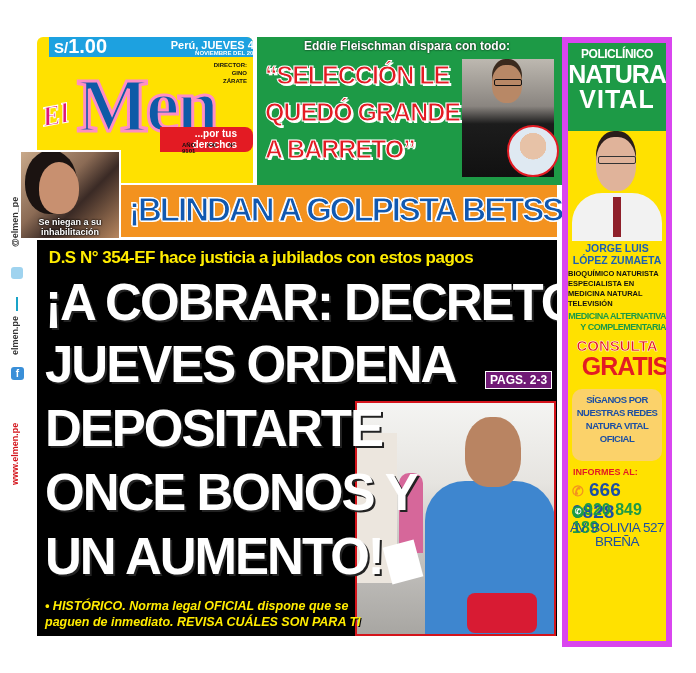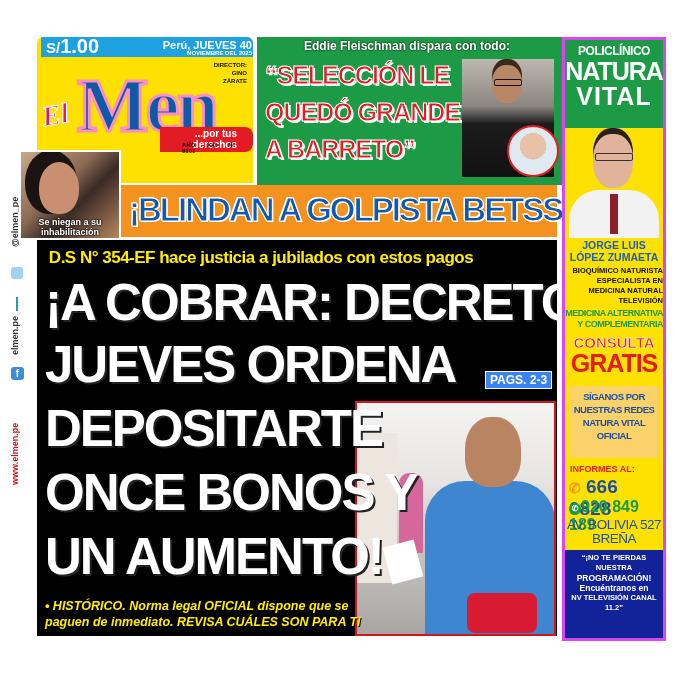--- a/index.html
+++ b/index.html
@@ -5,21 +5,21 @@
   html,body{margin:0;padding:0;}
   body{width:696px;height:673px;background:#ffffff;position:relative;overflow:hidden;font-family:"Liberation Sans",sans-serif;}
   .abs{position:absolute;}
 
   
   #side{left:8px;top:205px;width:20px;height:290px;}
   .vtext{position:absolute;transform:rotate(-90deg);transform-origin:left top;white-space:nowrap;font-size:9px;font-weight:bold;}
 
   
   #logo-box{left:37px;top:37px;width:216px;height:146px;background:#ffe100;border-radius:6px 6px 0 0;overflow:hidden;}
-  #price-strip{left:4px;top:0;width:216px;height:20px;background:#1da1e0;}
+  #price-strip{left:12px;top:0;width:216px;height:20px;background:#1da1e0;}
   #price{left:5px;top:-2px;color:#fff;font-size:20px;font-weight:bold;}
   #price small{font-size:15px;}
   #date1{right:5px;top:2px;color:#fff;font-size:11px;font-weight:bold;text-align:right;}
   #date2{right:5px;top:13px;color:#fff;font-size:6px;font-weight:bold;text-align:right;}
   #director{right:6px;top:24px;font-size:6px;font-weight:bold;line-height:8px;text-align:right;color:#111;}
   #logo-el{left:5px;top:62px;font-family:"Liberation Serif",serif;font-style:italic;font-weight:bold;font-size:28px;color:#e0157a;transform:rotate(-10deg);-webkit-text-stroke:1px #fff;}
   #logo-men{left:40px;top:28px;font-family:"Liberation Serif",serif;font-weight:bold;font-size:76px;color:#0e5aa7;letter-spacing:-3px;-webkit-text-stroke:3px #ff8ec4;line-height:80px;}
   #slogan{left:123px;top:90px;background:#e31b23;color:#fff;font-size:10px;font-weight:bold;padding:1px 16px 2px 4px;border-radius:0 8px 8px 0;text-align:right;}
   #edition{left:145px;top:105px;font-size:6px;font-weight:bold;color:#111;word-spacing:10px;}
 
@@ -38,47 +38,47 @@
   #commentator{left:250px;top:88px;width:48px;height:48px;border-radius:50%;border:2px solid #e31b23;background:radial-gradient(circle at 50% 40%,#e7c2a7 0 35%,#dfe9f2 36% 100%);}
 
   
   #orange{left:37px;top:185px;width:520px;height:52px;background:#f3921f;}
   #orange-text{left:92px;top:6px;color:#1158b0;font-size:33px;font-weight:bold;letter-spacing:-2px;-webkit-text-stroke:1px #fff;text-shadow:1px 1px 0 #fff,-1px -1px 0 #fff;white-space:nowrap;}
 
   
   #main{left:37px;top:240px;width:520px;height:396px;background:#000;overflow:hidden;}
   #kicker{left:0;top:8px;width:448px;text-align:center;color:#ffec00;font-size:17px;font-weight:bold;letter-spacing:-0.5px;}
   .mainline{position:absolute;left:8px;color:#fff;font-size:51px;font-weight:bold;letter-spacing:-2px;line-height:54px;white-space:nowrap;text-shadow:2px 2px 0 #222;}
-  #pags{left:448px;top:131px;background:#3b82f6;color:#fff;font-size:12px;font-weight:bold;padding:1px 4px;border:1px solid #fff;}
+  #pags{left:448px;top:131px;background:#701a75;color:#fff;font-size:12px;font-weight:bold;padding:1px 4px;border:1px solid #fff;}
   #photo{left:318px;top:161px;width:197px;height:231px;border:2px solid #d4141b;background:linear-gradient(180deg,#f4f4f2 0%,#e6e4e0 35%,#c9c7c4 60%,#a8a6a2 100%);overflow:hidden;}
   #photo .man-head{position:absolute;left:108px;top:14px;width:56px;height:70px;border-radius:45% 45% 40% 40%;background:#b98462;}
   #photo .man-body{position:absolute;left:68px;top:78px;width:130px;height:160px;border-radius:40px 40px 0 0;background:#3e86cf;}
   #photo .bag{position:absolute;left:110px;top:190px;width:70px;height:40px;background:#d81b33;border-radius:8px;}
   #photo .ticket{position:absolute;left:30px;top:140px;width:32px;height:38px;background:#fff;transform:rotate(-15deg);}
   #photo .bgman{position:absolute;left:0;top:30px;width:40px;height:150px;background:#ece6de;}
   #photo .bgwoman{position:absolute;left:42px;top:70px;width:24px;height:80px;background:#d6679a;border-radius:10px 10px 0 0;}
   #deck{left:8px;top:358px;color:#ffec00;font-size:12.5px;font-weight:bold;font-style:italic;line-height:16px;text-shadow:1px 1px 0 #000;}
 
   
-  #ad{left:562px;top:37px;width:98px;height:598px;background:#ffe100;border:3px solid #d946ef;overflow:hidden;}
+  #ad{left:562px;top:37px;width:98px;height:598px;background:#ffe100;border:6px solid #d946ef;overflow:hidden;}
   #ad-title{left:0;top:0;width:98px;height:88px;background:#1d9a46;text-align:center;color:#fff;font-weight:bold;}
   #ad-title .t1{font-size:12px;margin-top:4px;letter-spacing:-0.5px;}
   #ad-title .t2{font-size:25px;line-height:26px;letter-spacing:-1px;}
   #ad-title .t3{font-size:25px;line-height:24px;letter-spacing:1px;}
   #doctor{left:0;top:88px;width:98px;height:110px;background:#ffe100;overflow:hidden;}
   #doctor .coat{position:absolute;left:4px;top:62px;width:90px;height:60px;border-radius:30px 30px 0 0;background:#f2f2f2;}
   #doctor .tie{position:absolute;left:45px;top:66px;width:8px;height:40px;background:#8e1f2a;}
   #doctor .head{position:absolute;left:28px;top:6px;width:40px;height:54px;border-radius:45%;background:#e0b39a;box-shadow:0 -6px 0 0 #2a1d1a;}
   #doctor .glasses{position:absolute;left:30px;top:25px;width:36px;height:6px;border:1px solid #333;border-radius:2px;}
   #doc-name{left:0;top:199px;width:98px;text-align:center;color:#1c5fb3;font-size:10.5px;font-weight:bold;line-height:12px;}
-  #doc-role{left:0;top:226px;width:98px;text-align:right;color:#111;font-size:7.5px;font-weight:bold;line-height:10px;}
+  #doc-role{left:0;top:226px;width:98px;text-align:left;color:#111;font-size:7.5px;font-weight:bold;line-height:10px;}
   #alt-med{left:0;top:268px;width:98px;text-align:right;color:#1d9a46;font-size:9px;font-weight:bold;line-height:11px;letter-spacing:-0.5px;}
   #consulta{left:0;top:294px;width:98px;text-align:center;color:#e31b23;font-size:15px;font-weight:bold;-webkit-text-stroke:0.5px #fff;}
-  #gratis{left:0;top:309px;width:98px;text-align:center;color:#e31b23;font-size:25px;font-weight:bold;letter-spacing:-1px;}
-  #follow{left:4px;top:346px;width:90px;height:72px;border-radius:2px;background:#fbd26a;text-align:center;color:#1c4fa3;font-size:9.5px;font-weight:bold;line-height:13px;padding-top:4px;box-sizing:border-box;letter-spacing:-0.5px;}
+  #gratis{left:8px;top:309px;width:98px;text-align:center;color:#e31b23;font-size:25px;font-weight:bold;letter-spacing:-1px;}
+  #follow{left:4px;top:346px;width:90px;height:72px;border-radius:10px;background:#fbd26a;text-align:center;color:#1c4fa3;font-size:9.5px;font-weight:bold;line-height:13px;padding-top:4px;box-sizing:border-box;letter-spacing:-0.5px;}
   #informes{left:5px;top:424px;color:#e31b23;font-size:9px;font-weight:bold;}
   #phone1{left:4px;top:436px;width:92px;color:#1c4fa3;font-size:19px;font-weight:bold;}
   #phone1 .ic{color:#f3921f;font-size:14px;}
   #phone2{left:4px;top:458px;width:92px;color:#1d9a46;font-size:16px;font-weight:bold;}
   #phone2 .ic{display:inline-block;width:12px;height:12px;border-radius:50%;background:#1d9a46;color:#fff;font-size:8px;text-align:center;line-height:12px;vertical-align:1px;}
   #address{left:0;top:478px;width:98px;text-align:center;color:#1c4fa3;font-size:13.5px;font-weight:normal;line-height:14px;letter-spacing:-0.5px;}
   #tvbox{left:0;top:510px;width:98px;height:88px;background:#12239a;color:#fff;text-align:center;font-weight:bold;padding-top:3px;box-sizing:border-box;}
   #tvbox div{font-size:7.5px;line-height:10px;}
   #tvbox .b{font-size:8.5px;}
 </style>
@@ -192,19 +192,13 @@
     <div>NUESTRAS REDES</div>
     <div>NATURA VITAL OFICIAL</div>
   </div>
   <div id="informes" class="abs">INFORMES AL:</div>
   <div id="phone1" class="abs"><span class="ic">✆</span> <span>666 0828</span></div>
   <div id="phone2" class="abs"><span class="ic">✆</span><span>920 849 189</span></div>
   <div id="address" class="abs">
     <div>AV. BOLIVIA 527</div>
     <div>BREÑA</div>
   </div>
-  <div id="tvbox" class="abs">
-    <div>“¡NO TE PIERDAS NUESTRA</div>
-    <div class="b">PROGRAMACIÓN!</div>
-    <div class="b">Encuéntranos en</div>
-    <div>NV TELEVISIÓN CANAL 11.2”</div>
-  </div>
 </div>
 
 </body></html>

